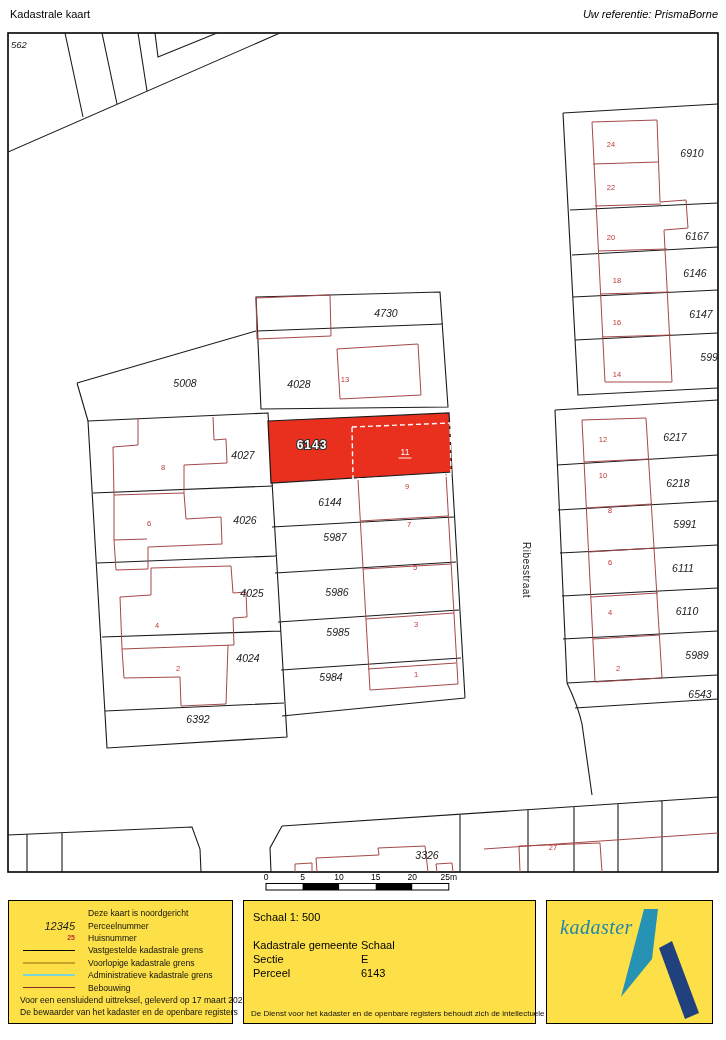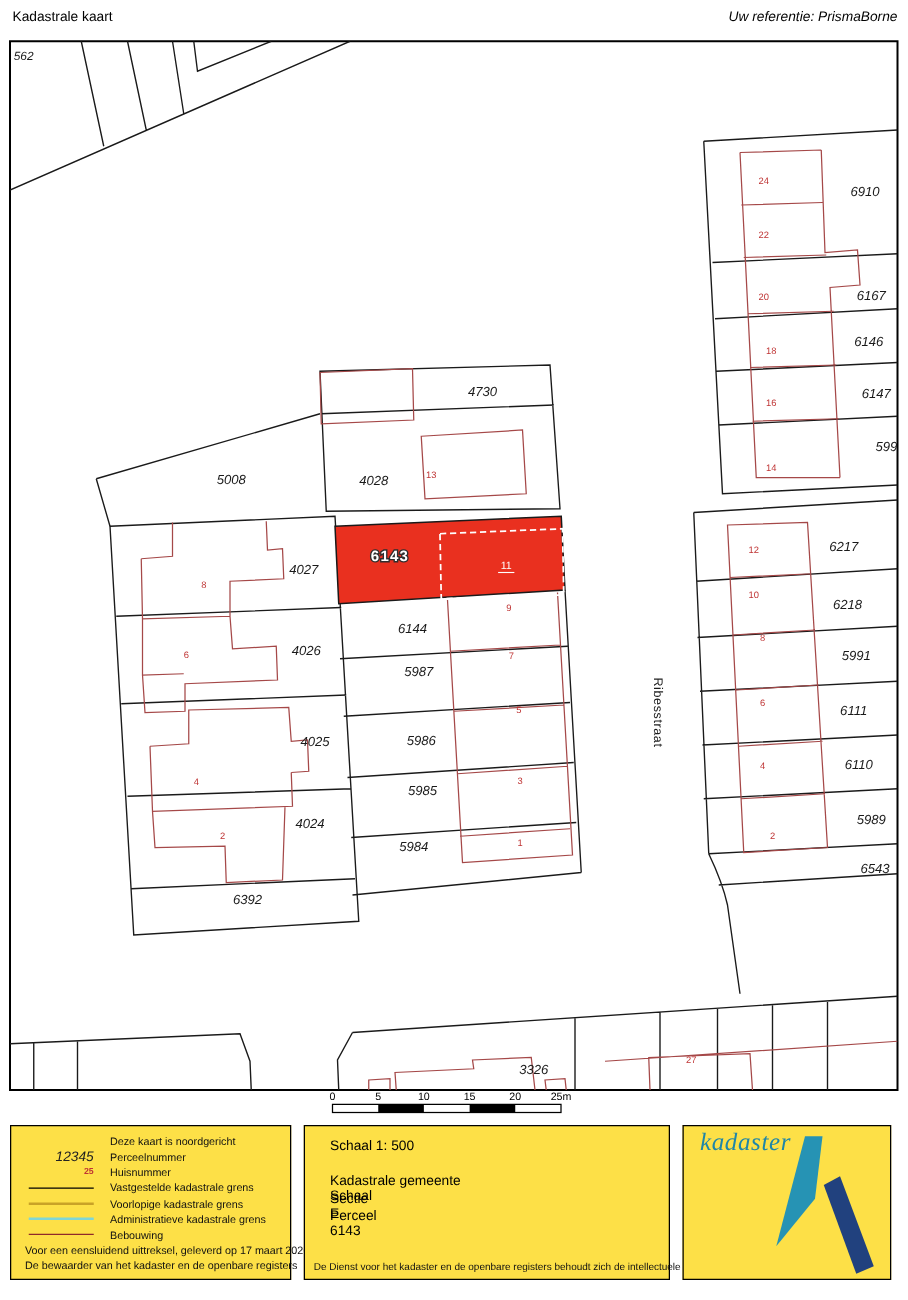--- a/index.html
+++ b/index.html
@@ -25,29 +25,29 @@
   .legend-row{display:flex;align-items:center;height:12.4px;}
   .legend-sample{width:77px;display:flex;justify-content:flex-end;align-items:center;
                  padding-right:13px;box-sizing:border-box;flex:none;}
   .sample-parcel{font:italic 11px "Liberation Sans",sans-serif;color:#222;}
   .sample-house{font:bold 7px "Liberation Sans",sans-serif;}
   .legend-line{width:52px;height:1.5px;}
   .legend-label{font:8.6px "Liberation Sans",sans-serif;color:#111;white-space:nowrap;}
   .legend-foot{position:absolute;left:11px;bottom:5px;font:8.6px "Liberation Sans",sans-serif;
                color:#111;line-height:11.5px;white-space:nowrap;}
 
-  #box-details{left:243px;top:900px;width:293px;height:124px;padding:10px 0 0 20px;}
+  #box-details{left:243px;top:900px;width:293px;height:124px;padding:10px 0 0 9px;}
   .scale-label{font-size:11px;color:#000;margin-bottom:16px;}
-  .detail-row{display:flex;height:14px;font-size:11px;color:#000;flex-direction:column;}
+  .detail-row{display:flex;height:14px;font-size:11px;color:#000;}
   .detail-label{width:108px;flex:none;}
   .disclaimer{position:absolute;left:7px;bottom:4px;font-size:8px;line-height:11px;
               color:#111;white-space:nowrap;}
 
   #box-logo{left:546px;top:900px;width:167px;height:124px;}
-  .logo-text{position:absolute;left:13px;top:2px;font:italic 20px "Liberation Serif",serif;
+  .logo-text{position:absolute;left:13px;top:15px;font:italic 20px "Liberation Serif",serif;
              letter-spacing:.5px;}
   #logo-mark{position:absolute;left:0;top:0;width:167px;height:124px;}
 </style>
 </head>
 <body>
 
 <div class="header-bar">
   <span class="hdr-title">Kadastrale kaart</span>
   <span class="hdr-ref">Uw referentie: PrismaBorne</span>
 </div>

